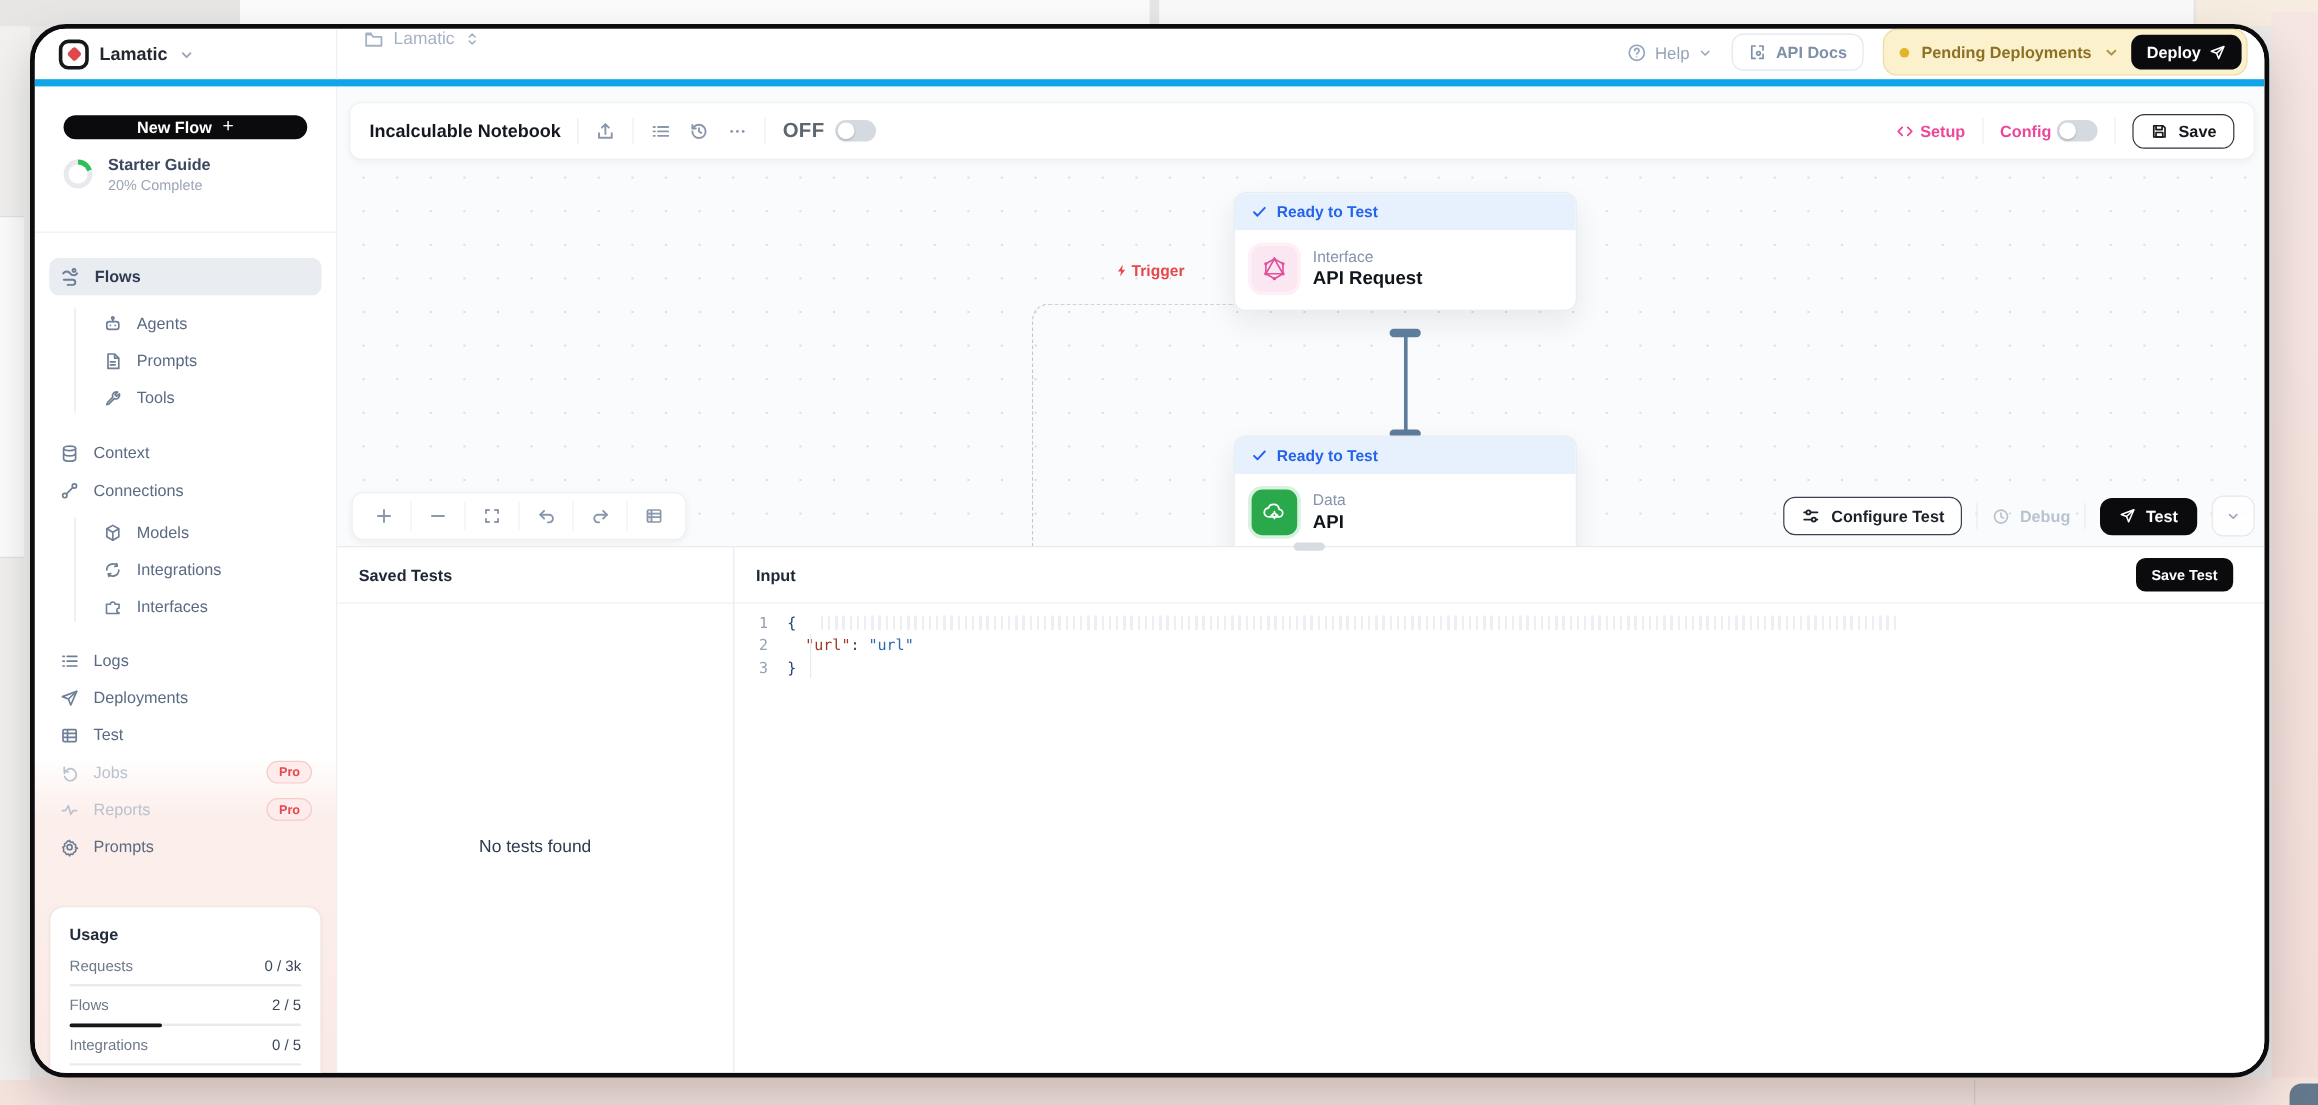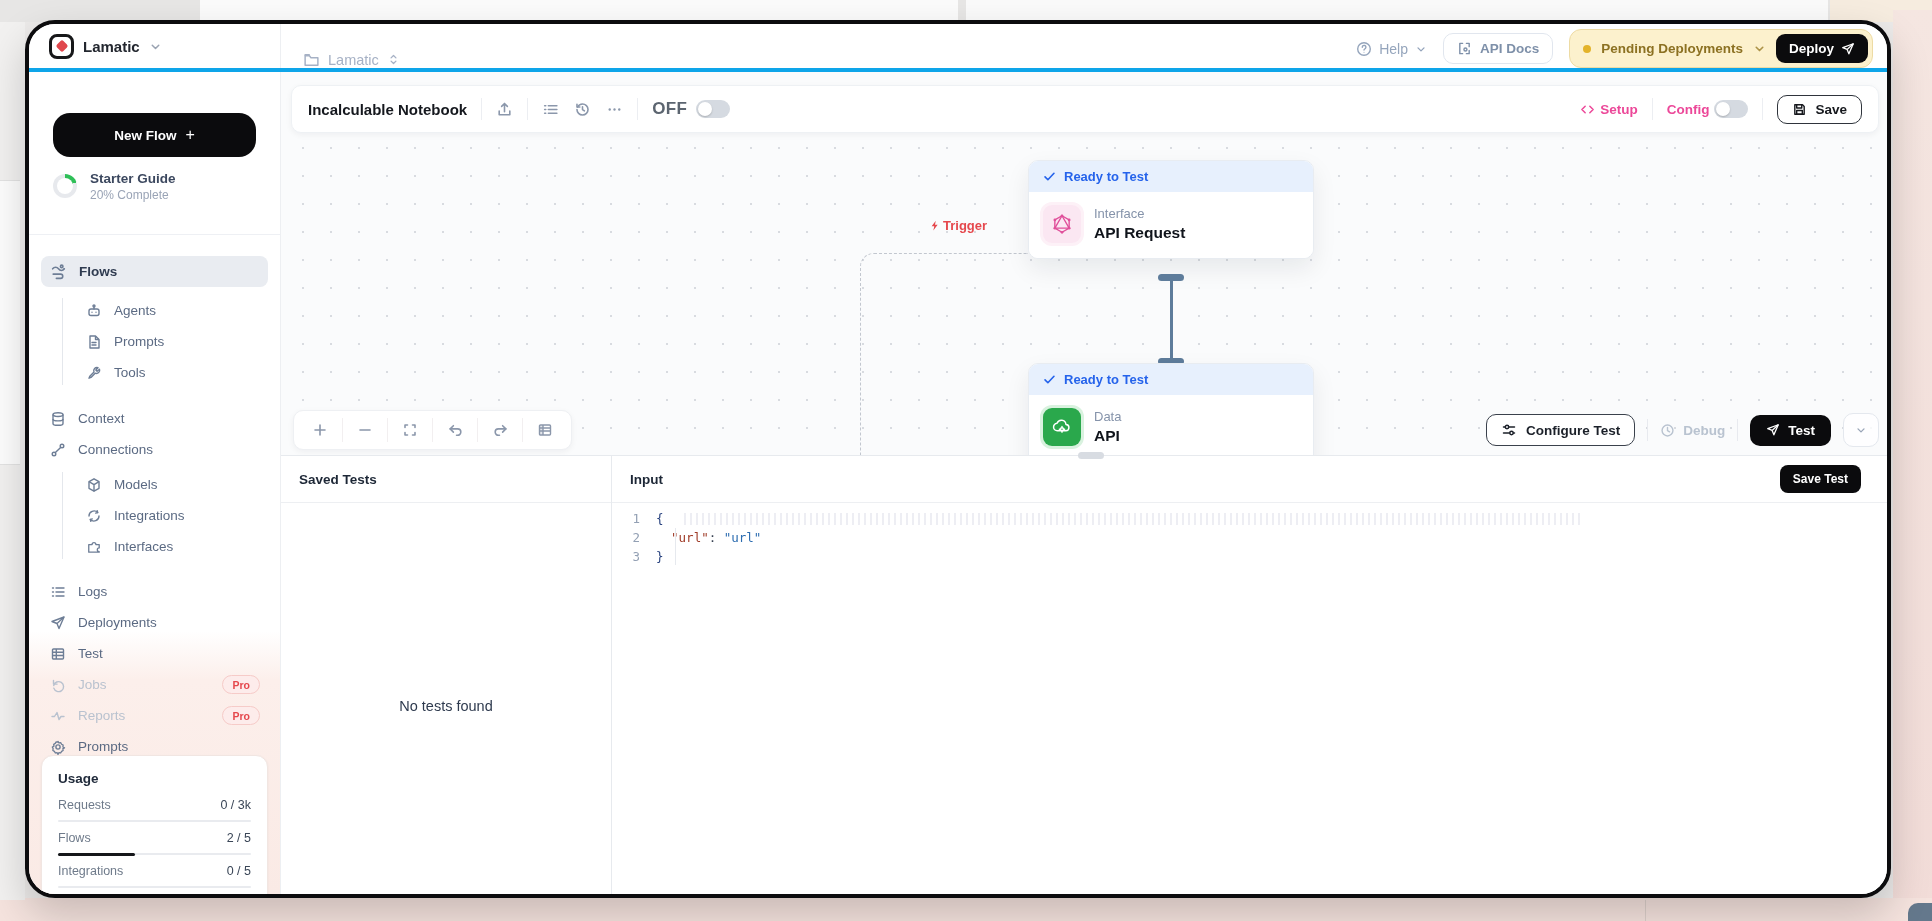--- a/index.html
+++ b/index.html
@@ -17,38 +17,38 @@
   .bg-left { position:absolute; left:0; top:22px; width:25px; height:878px; background:#f2f1f0; }
   .bg-left-frag { position:absolute; left:0; top:180px; width:20px; height:285px; background:#fdfdfd; border-top:1px solid #e3e3e3; border-bottom:1px solid #e3e3e3;}
   .bg-corner-slate { position:absolute; left:1908px; top:903px; width:24px; height:18px; background:#64788c; border-top-left-radius:10px; }
 
   
   .window { position:absolute; left:25px; top:20px; width:1866px; height:878px;
     background:#fff; border:4px solid #0c0c0e; border-radius:30px; overflow:hidden;
     box-shadow:0 18px 40px rgba(0,0,0,.18); }
 
   
-  .hdr { position:absolute; left:0; top:0; right:0; height:48px; display:flex; align-items:flex-end; border-bottom:4px solid #0ea5e9; background:#fff; z-index:20; }
+  .hdr { position:absolute; left:0; top:0; right:0; height:48px; display:flex; align-items:flex-start; border-bottom:6px solid #0ea5e9; background:#fff; z-index:20; }
   .brand { width:252px; height:100%; display:flex; align-items:center; gap:9px; padding-left:20px; border-right:1px solid #edeff2; }
   .logo { width:25px; height:25px; border:3px solid #17181a; border-radius:8px; position:relative; background:#fff; flex:none; }
   .logo i { position:absolute; left:50%; top:50%; width:9px; height:9px; background:#e0474d; transform:translate(-50%,-50%) rotate(45deg); border-radius:2px; }
   .brand-name { font-size:15px; font-weight:700; color:#23272f; }
   .crumb { margin-left:22px; display:flex; align-items:center; gap:8px; color:#a6b1c5; font-size:14.5px; }
   .hdr-right { margin-left:auto; display:flex; align-items:center; gap:16px; padding-right:14px; }
   .help { display:flex; align-items:center; gap:7px; color:#95a5bc; font-size:14px; }
   .btn-outline { display:flex; align-items:center; gap:8px; border:1px solid #e1e6ee; border-radius:10px; padding:7px 13px; color:#7e90a9; font-size:13.5px; font-weight:600; background:#fff; }
   .pending { display:flex; align-items:center; gap:10px; background:#fcf1cd; border:1px solid #eddba4; border-radius:12px; padding:4px 4px 4px 13px; }
   .pending .dot { width:8px; height:8px; border-radius:50%; background:#e3b32a; }
   .pending .plabel { font-size:13.5px; font-weight:700; color:#8c7122; }
   .btn-black { display:flex; align-items:center; gap:7px; background:#0b0b0d; color:#fff; border-radius:9px; padding:7px 13px; font-size:13.5px; font-weight:700; }
 
   
   .sidebar { position:absolute; left:0; top:48px; width:252px; bottom:0; border-right:1px solid #edeff2; z-index:15;
     background:linear-gradient(180deg,#ffffff 0%,#ffffff 68%,#fcefeb 74%,#faeae5 100%); }
-  .newflow { margin:41px 24px 0; height:44px; background:#0b0b0d; color:#fff; border-radius:17px; display:flex; align-items:center; justify-content:center; gap:9px; font-size:13.5px; font-weight:600; }
+  .newflow { margin:24px 24px 0; height:20px; background:#0b0b0d; color:#fff; border-radius:17px; display:flex; align-items:center; justify-content:center; gap:9px; font-size:13.5px; font-weight:600; }
   .newflow .plus { font-size:16px; font-weight:400; }
   .starter { margin:12px 24px 0; display:flex; gap:13px; align-items:center; height:34px; }
   .ring { width:24px; height:24px; border-radius:50%; background:conic-gradient(#2fbf58 0 20%, #e7e9ed 20% 100%); position:relative; flex:none; }
   .ring::after { content:""; position:absolute; inset:4px; background:#fff; border-radius:50%; }
   .starter .t1 { font-size:13.5px; font-weight:700; color:#3c485f; }
   .starter .t2 { font-size:12px; color:#9aa4b6; margin-top:2px; }
   .side-div { margin-top:31px; border-top:1px solid #eef0f4; }
 
   .nav { margin-top:21px; }
   .ni { height:31px; display:flex; align-items:center; gap:12px; font-size:13.5px; color:#5b6a83; padding-left:21px; }

